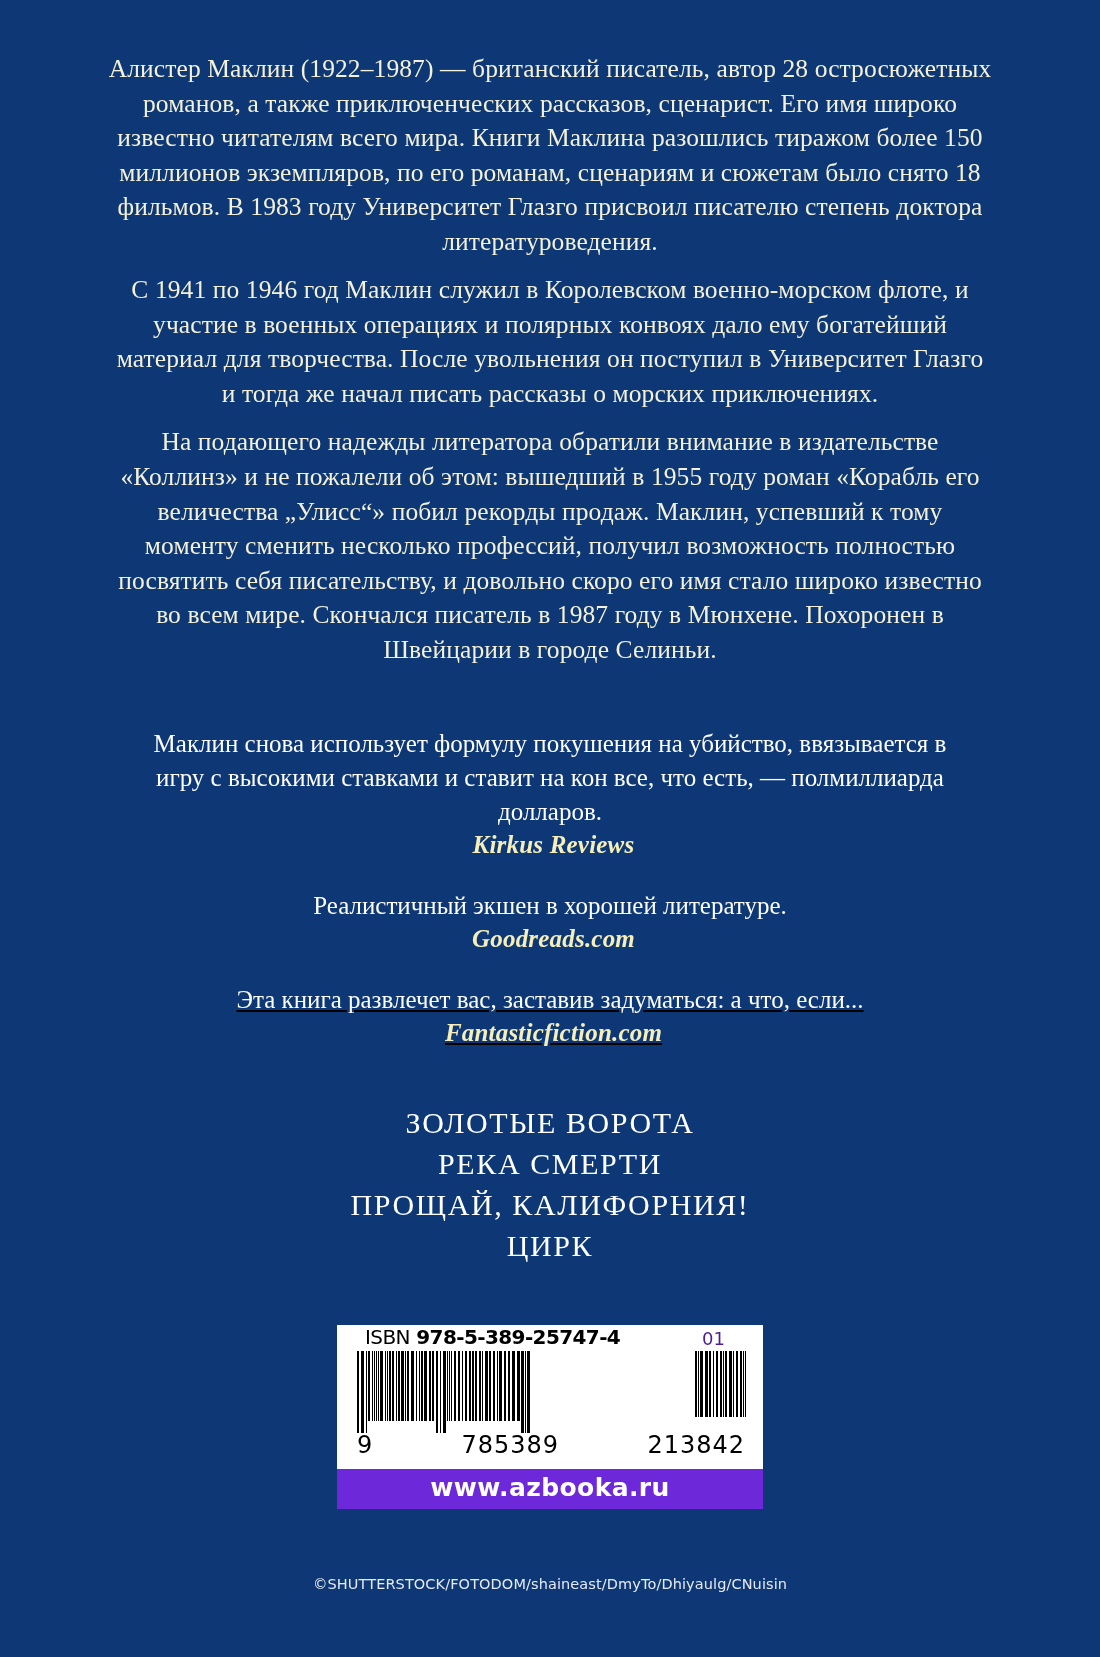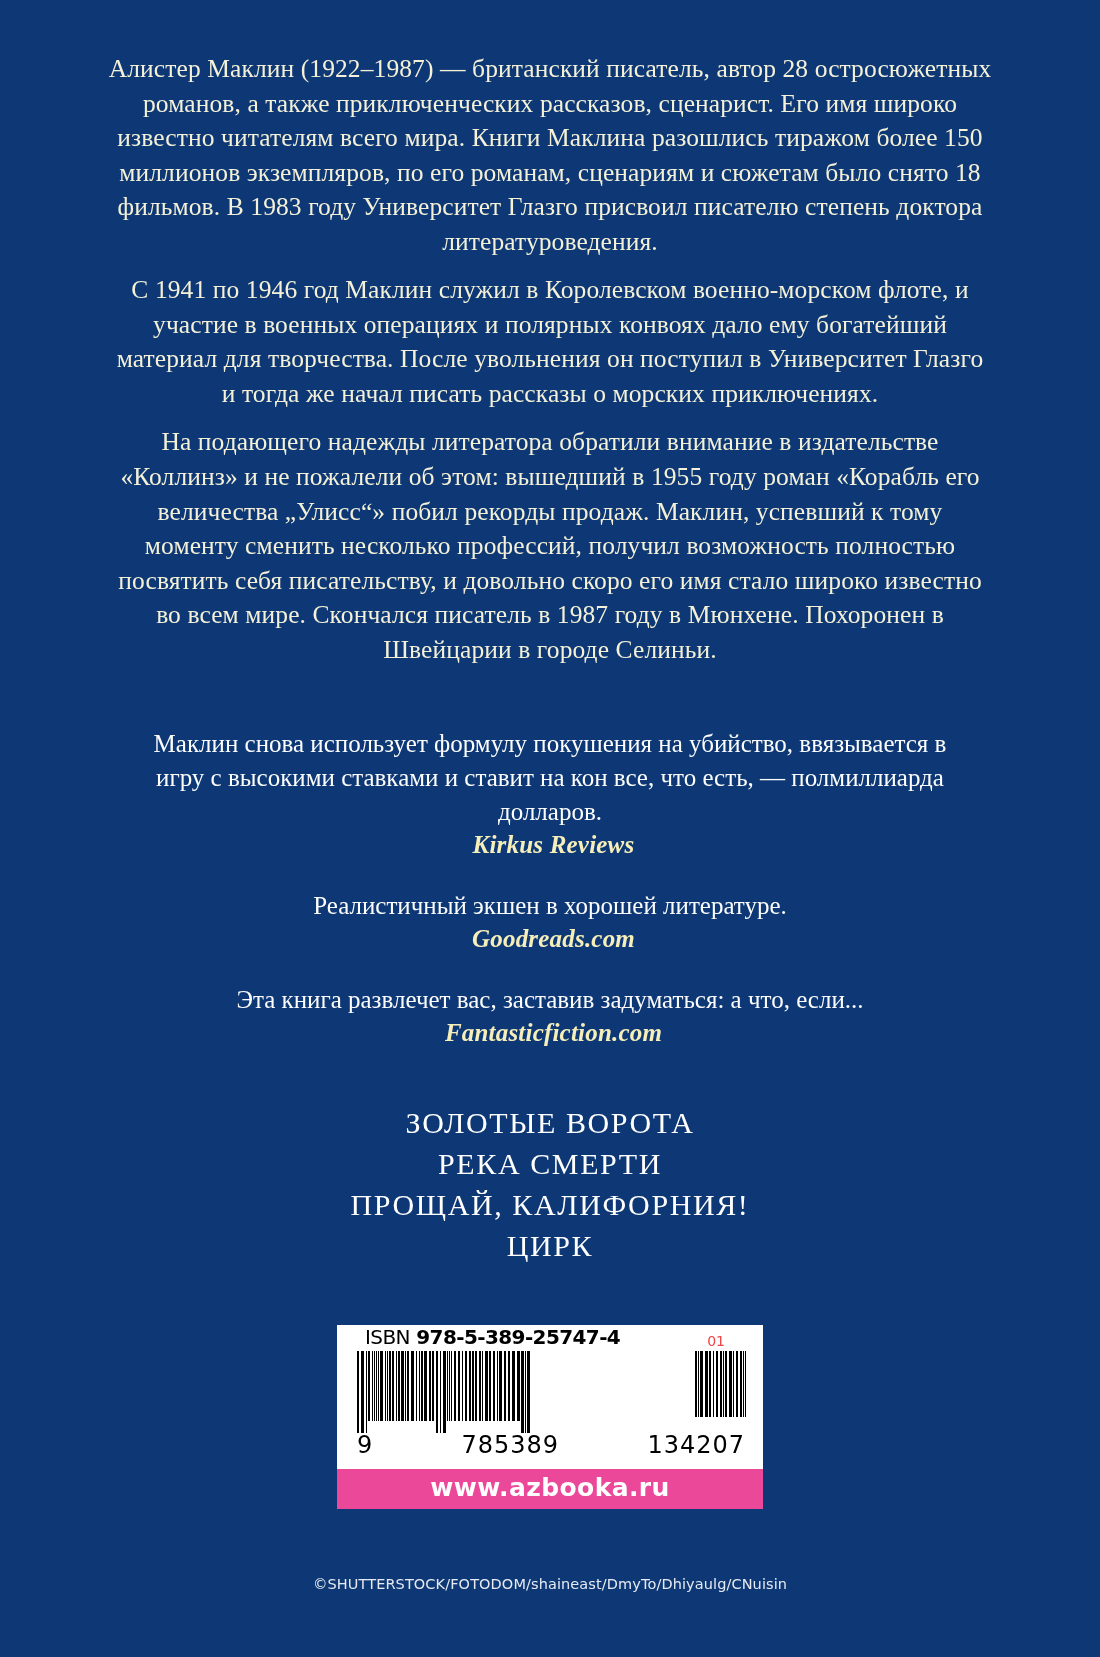--- a/index.html
+++ b/index.html
@@ -38,21 +38,21 @@
   }
   .bio p.p2 { margin-top: 14px; }
   .bio p.p3 { margin-top: 14px; }
 
   
   .reviews {
     margin-top: 60px;
     text-align: center;
   }
   .review-block { margin-bottom: 30px; }
-  .review-block:last-child { margin-bottom: 0; }
+  .review-block:last-child { margin-bottom: 0; text-decoration: underline; }
   .review-text {
     color: #fdfdfd;
     font-size: 25px;
     line-height: 1.36;
     padding: 0 130px;
     margin: 0;
   }
   .review-source {
     color: #f6efb9;
     font-size: 25px;
@@ -95,23 +95,23 @@
   .bc-isbn {
     color: #000;
     font-family: "DejaVu Sans", "Liberation Sans", sans-serif;
     font-size: 20px;
     font-weight: bold;
     letter-spacing: -0.6px;
     white-space: nowrap;
   }
   .bc-isbn .lbl { font-weight: normal; }
   .bc-addon-num {
-    color: #ef4444;
-    font-family: "DejaVu Sans", "Liberation Sans", sans-serif;
-    font-size: 14px;
+    color: #4c1d95;
+    font-family: "DejaVu Sans", "Liberation Sans", sans-serif;
+    font-size: 18px;
     letter-spacing: 0px;
     padding-right: 22px;
   }
   .bc-bars-row {
     display: flex;
     align-items: flex-start;
     justify-content: space-between;
     padding: 0 6px 0 10px;
   }
   .bars {
@@ -124,21 +124,21 @@
     display: flex;
     justify-content: space-between;
     color: #000;
     font-family: "DejaVu Sans", "Liberation Sans", sans-serif;
     font-size: 24px;
     letter-spacing: 1px;
     padding: 0 8px 4px 10px;
     margin-top: -2px;
   }
   .site-band {
-    background: #ec4899;
+    background: #6d28d9;
     text-align: center;
     margin: 6px -10px 0 -10px;
     padding: 4px 0 7px 0;
   }
   .site-band span {
     color: #ffffff;
     font-family: "DejaVu Sans", "Liberation Sans", sans-serif;
     font-size: 25px;
     font-weight: bold;
     letter-spacing: 0.4px;
@@ -268,21 +268,21 @@
           <span style="width: 1px; height: 66px; margin-right: 2px;"></span>
           <span style="width: 2px; height: 66px; margin-right: 2px;"></span>
           <span style="width: 2px; height: 66px; margin-right: 1px;"></span>
           <span style="width: 1px; height: 66px; margin-right: 1px;"></span>
           <span style="width: 1px; height: 66px; margin-right: 1px;"></span>
         </div>
     </div>
     <div class="ean-digits">
       <span>9</span>
       <span>785389</span>
-      <span>134207</span>
+      <span>213842</span>
     </div>
     <div class="site-band">
       <span>www.azbooka.ru</span>
     </div>
   </div>
 
   <div class="credit">©SHUTTERSTOCK/FOTODOM/shaineast/DmyTo/Dhiyaulg/CNuisin</div>
 
 </div>
 

